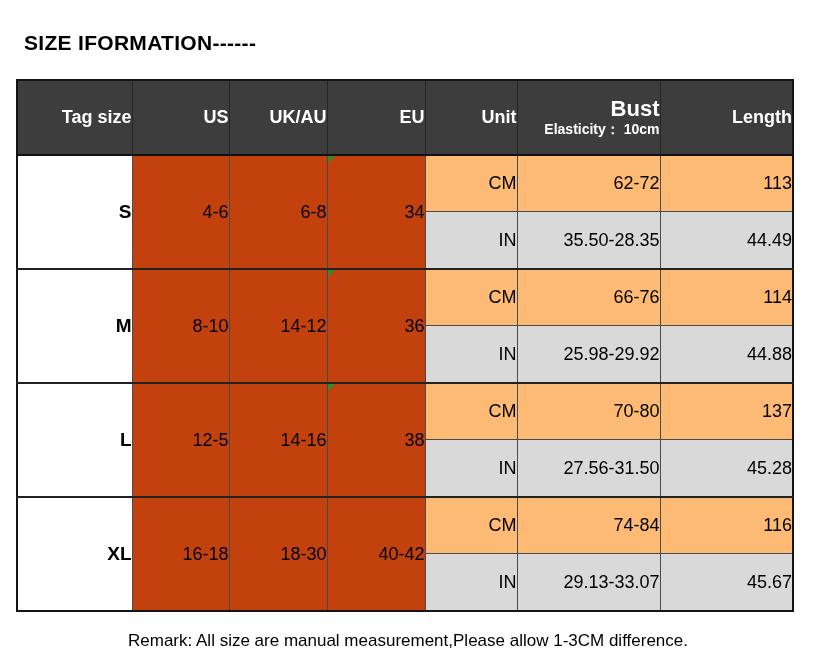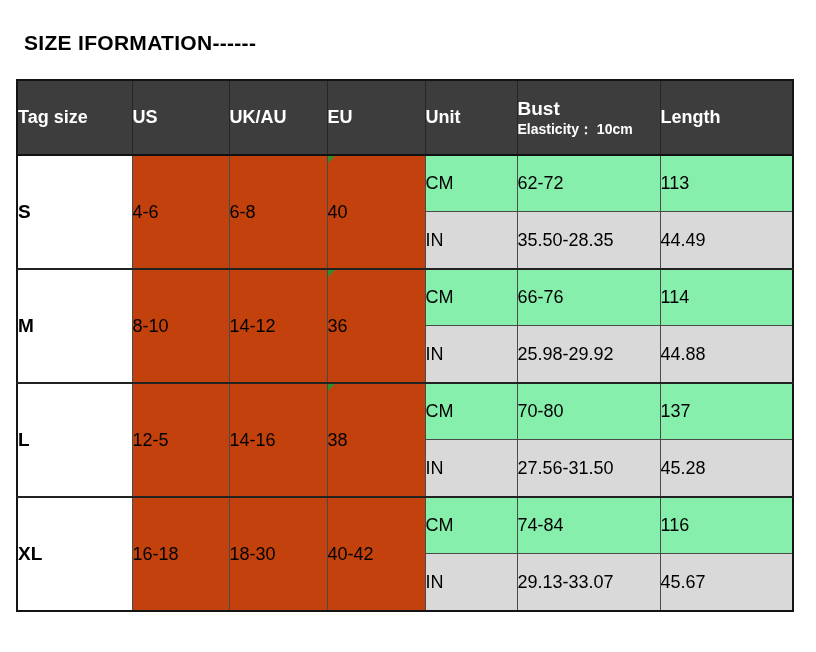--- a/index.html
+++ b/index.html
@@ -30,37 +30,37 @@
     position: absolute;
     left: 16px;
     top: 60px;
     width: 776px;
     border-collapse: collapse;
     table-layout: fixed;
     border: 2px solid #141414;
   }
   .size-table th, .size-table td {
     border: 1px solid #4a4a4a;
-    text-align: left;
+    text-align: right;
     vertical-align: middle;
     padding: 0;
     font-size: 18px;
     overflow: hidden;
   }
   .size-table thead th {
     background: var(--header-bg, #3d3d3d);
     color: var(--header-text, #ffffff);
     font-weight: bold;
     height: 73px;
     border-color: #262626;
     border-bottom: 2px solid #111111;
   }
-  .bust-head-main { display: block; font-size: 19px; font-weight: bold; line-height: 23px; }
+  .bust-head-main { display: block; font-size: 22px; font-weight: bold; line-height: 23px; }
   .bust-head-sub  { display: block; font-size: 14px; font-weight: bold; line-height: 18px; }
-  .size-table td { height: 55px; background: #86efac; }
+  .size-table td { height: 55px; background: #fdba74; }
   .size-table tr.cm-row td { border-top: 2px solid #222222; }
   .size-table tr.in-row td { background: var(--in-row-bg, #d9d9d9); height: 56px; }
   .size-table td.tag-cell { font-weight: bold; font-size: 19px; background: #ffffff; }
   .size-table td.span-cell { background: #c2410c; }
   .eu-cell { position: relative; }
   .green-tri {
     position: absolute;
     top: 0;
     left: 0;
     width: 0;
@@ -110,21 +110,21 @@
       </tr>
     </thead>
     <tbody>
 
       <tr class="cm-row">
         <td class="tag-cell" rowspan="2">S</td>
         <td class="span-cell" rowspan="2">4-6</td>
         <td class="span-cell" rowspan="2">6-8</td>
         <td class="span-cell eu-cell" rowspan="2">
           <span class="green-tri"></span>
-          <span>40</span>
+          <span>34</span>
         </td>
         <td>CM</td>
         <td>62-72</td>
         <td>113</td>
       </tr>
       <tr class="in-row">
         <td>IN</td>
         <td>35.50-28.35</td>
         <td>44.49</td>
       </tr>
@@ -178,14 +178,15 @@
         <td>116</td>
       </tr>
       <tr class="in-row">
         <td>IN</td>
         <td>29.13-33.07</td>
         <td>45.67</td>
       </tr>
     </tbody>
   </table>
 
+  <div class="remark">Remark: All size are manual measurement,Please allow 1-3CM difference.</div>
 
 </div>
 
 </body></html>

